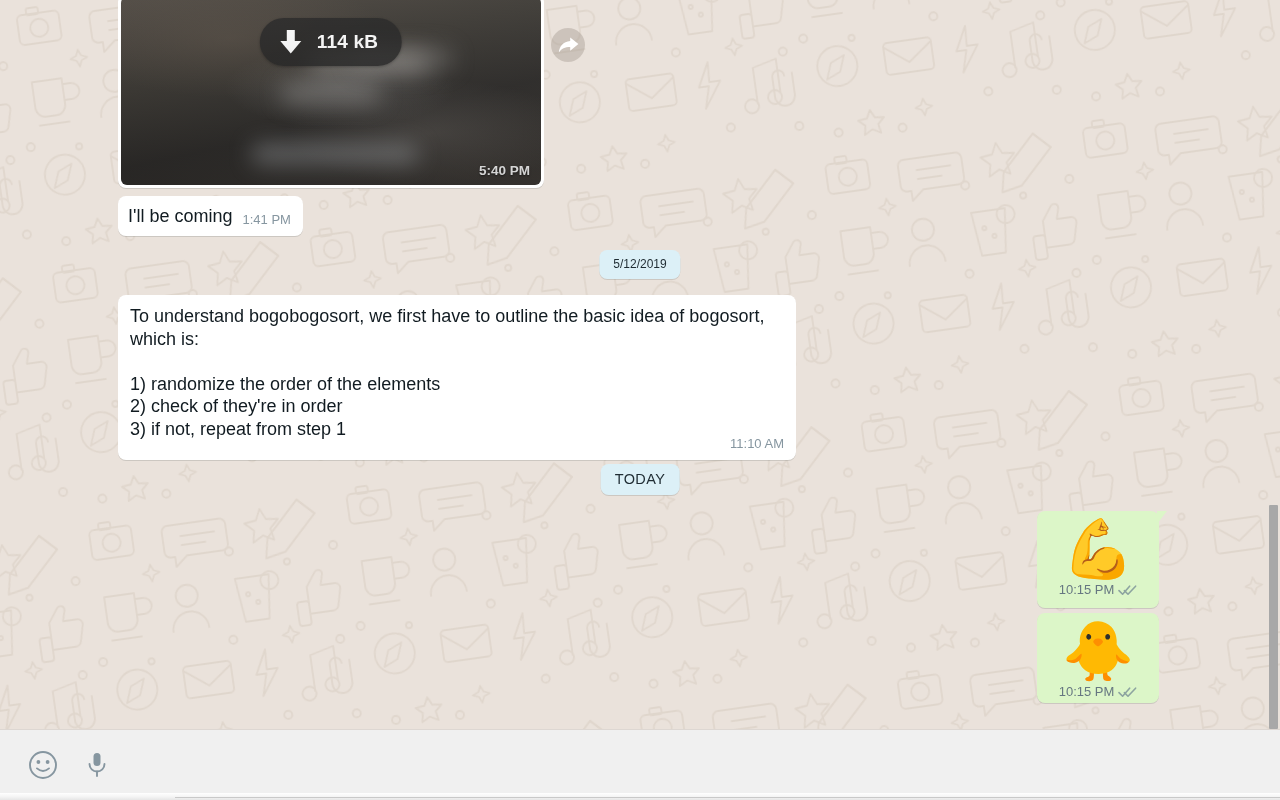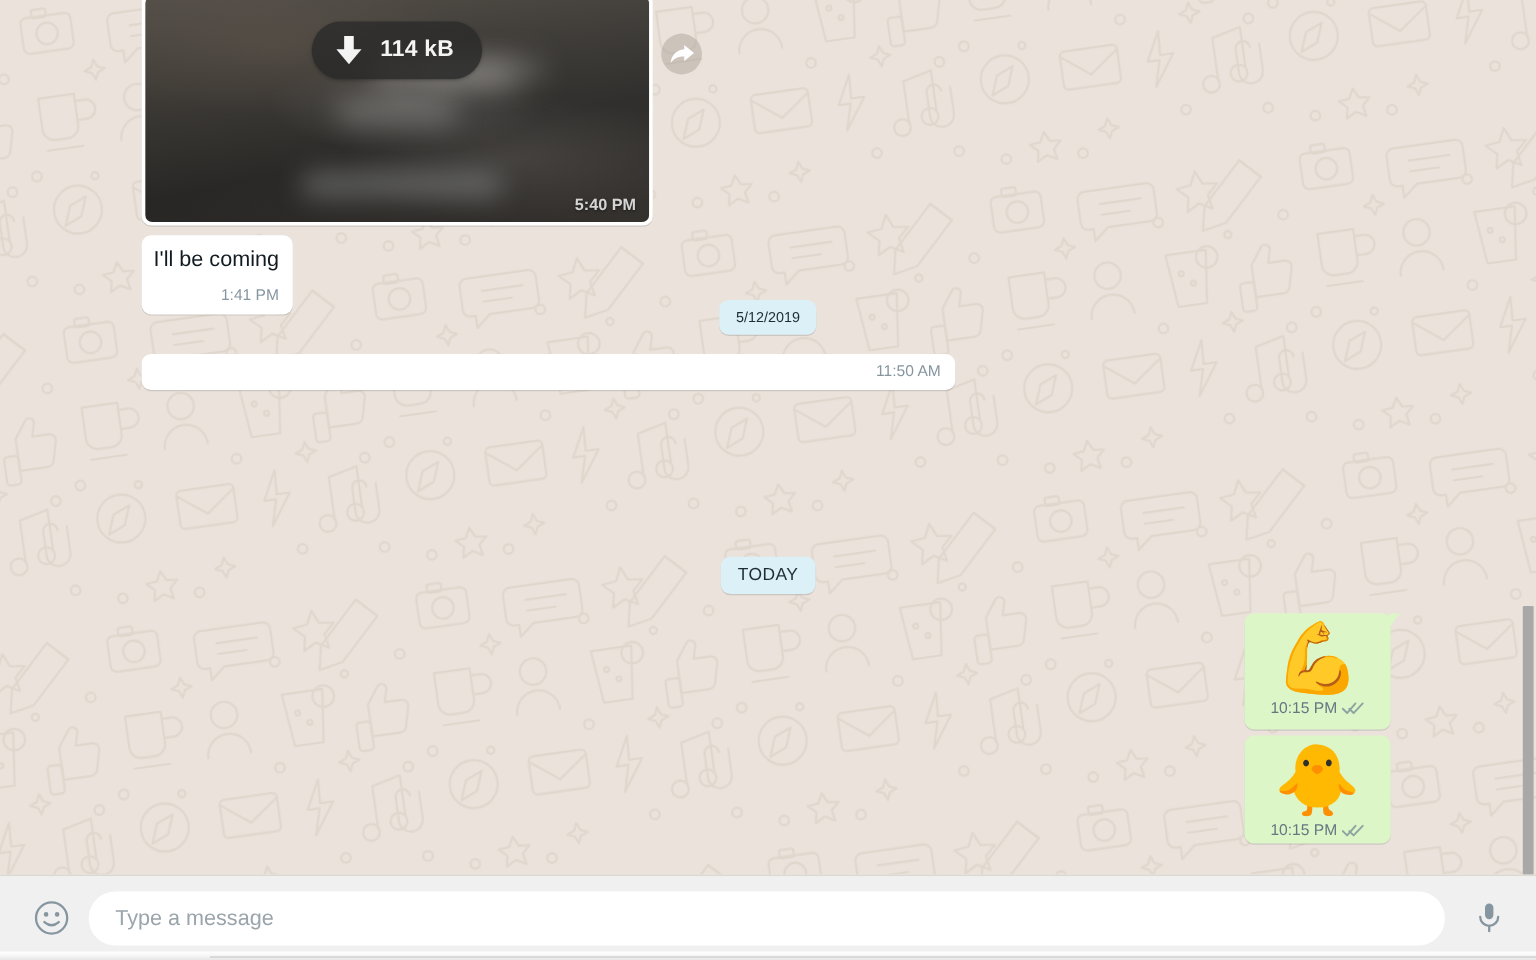--- a/index.html
+++ b/index.html
@@ -124,21 +124,20 @@
     justify-content: center;
     cursor: pointer;
   }
 
   
   .bubble-in {
     position: absolute;
     background: #ffffff;
     border-radius: 8px;
     box-shadow: 0 1px 0.5px rgba(11,20,26,.13);
-    flex-direction: column;
   }
 
   #bubble-coming {
     left: 118px;
     top: 196px;
     padding: 8px 12px 8px 10px;
     display: flex;
     align-items: flex-end;
     gap: 10px;
   }
@@ -412,22 +411,27 @@
     <div id="bubble-coming" class="bubble-in">
       <span class="txt">I'll be coming</span>
       <span class="meta-time">1:41 PM</span>
     </div>
 
     <div id="divider-date" class="date-divider">
       <span>5/12/2019</span>
     </div>
 
     <div id="bubble-bogo" class="bubble-in">
+      <div class="txt">To understand bogobogosort, we first have to outline the basic idea of bogosort, which is:
+
+1) randomize the order of the elements
+2) check of they're in order
+3) if not, repeat from step 1</div>
       <div class="meta-row">
-        <span class="meta-time">11:50 AM</span>
+        <span class="meta-time">11:10 AM</span>
       </div>
     </div>
 
     <div id="divider-today" class="date-divider">
       <span>TODAY</span>
     </div>
 
     <div id="bubble-emoji-1" class="bubble-out">
       <div class="tail">
         <svg width="10" height="14" viewBox="0 0 10 14">
@@ -465,21 +469,20 @@
 
     <div id="emoji-btn">
       <svg width="30" height="30" viewBox="0 0 30 30">
         <circle cx="15" cy="15" r="13" fill="none" stroke="#8696a0" stroke-width="1.9"></circle>
         <circle cx="10.4" cy="12" r="1.9" fill="#8696a0"></circle>
         <circle cx="19.6" cy="12" r="1.9" fill="#8696a0"></circle>
         <path d="M9 18.4 Q15 23.6 21 18.4" fill="none" stroke="#8696a0" stroke-width="1.9" stroke-linecap="round"></path>
       </svg>
     </div>
 
-    <input id="message-input" type="text" placeholder="Type a message" style="">
 
     <div id="mic-btn">
       <svg width="26" height="30" viewBox="0 0 26 30">
         <rect x="9.5" y="3" width="7" height="13" rx="3.5" fill="#8696a0"></rect>
         <path d="M5.5 14 a7.5 7.5 0 0 0 15 0" fill="none" stroke="#8696a0" stroke-width="1.9" stroke-linecap="round"></path>
         <line x1="13" y1="21.5" x2="13" y2="26" stroke="#8696a0" stroke-width="1.9" stroke-linecap="round"></line>
       </svg>
     </div>
   </div>
 

